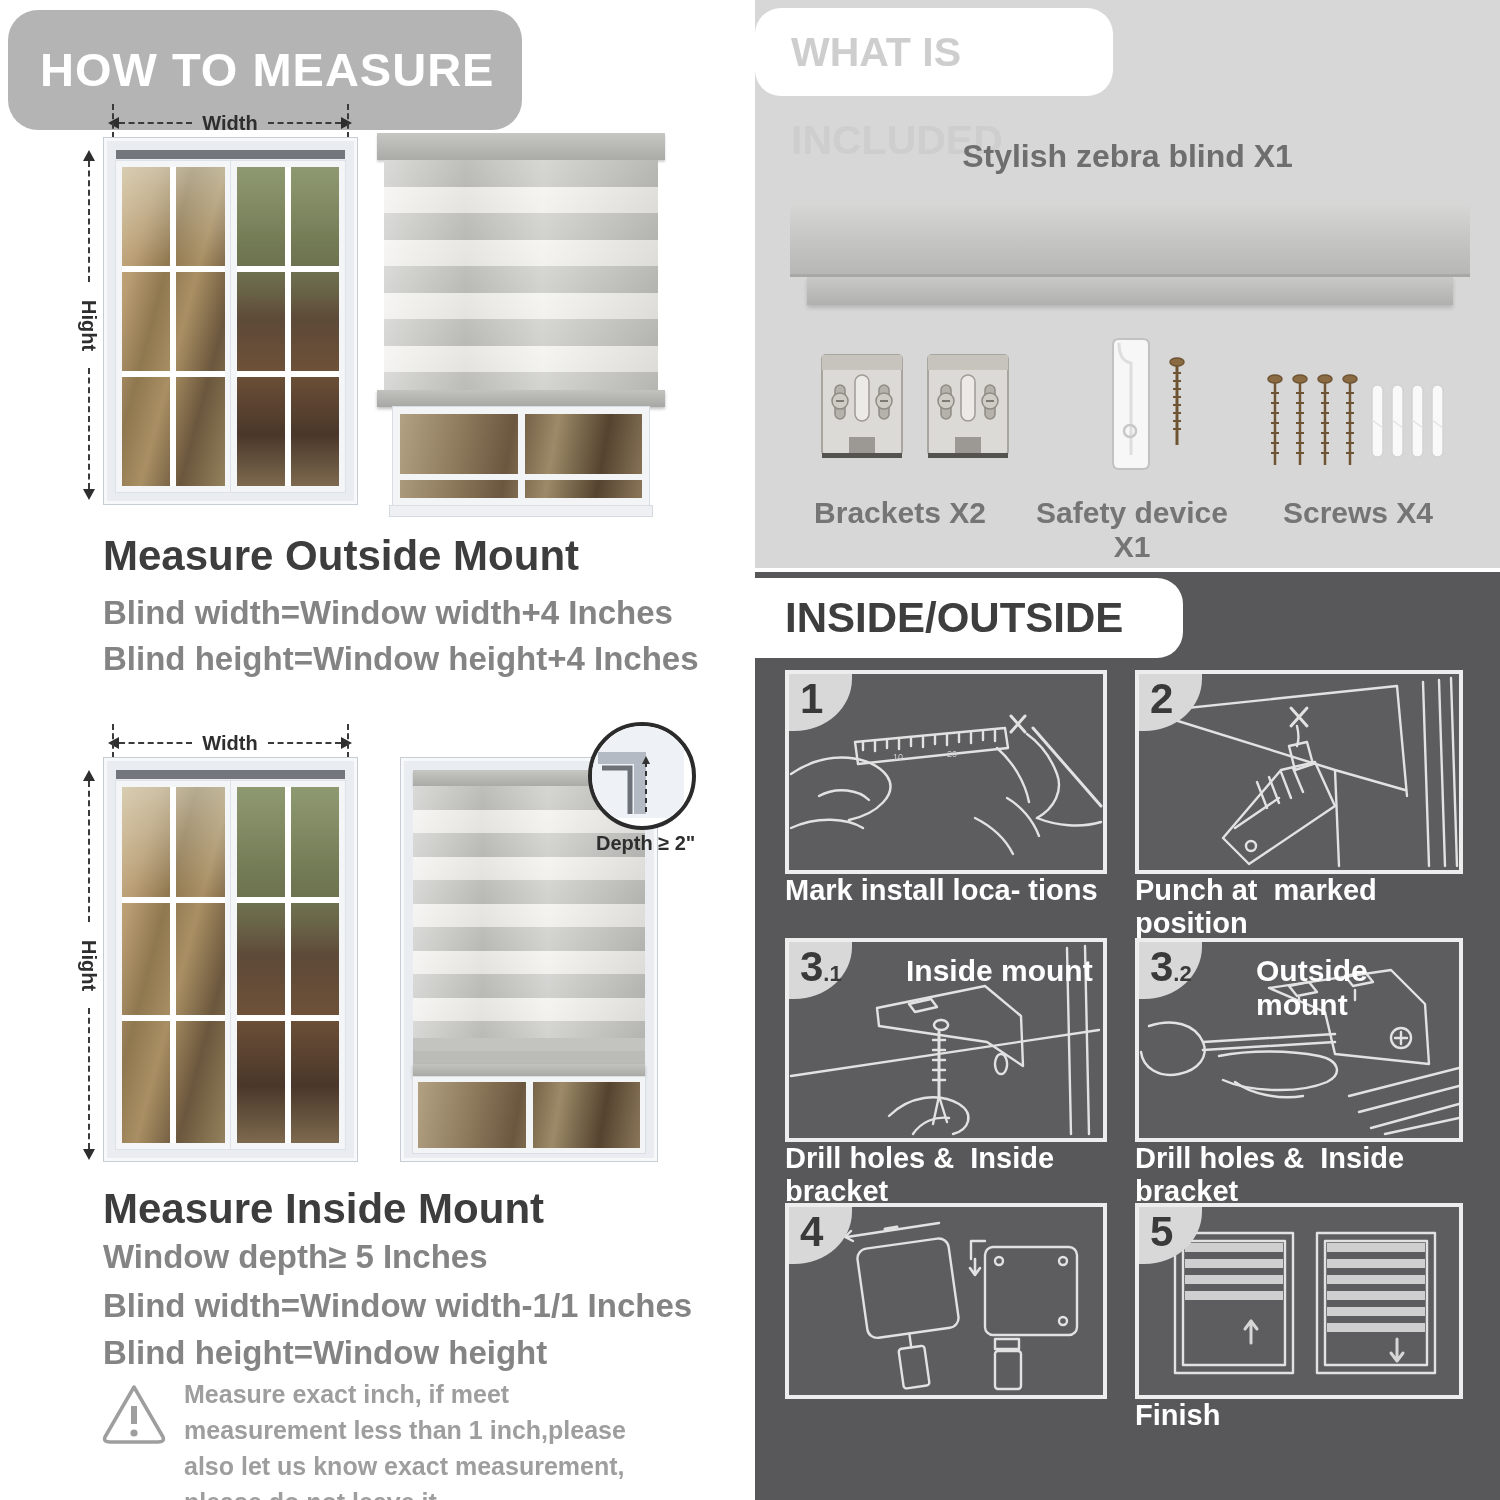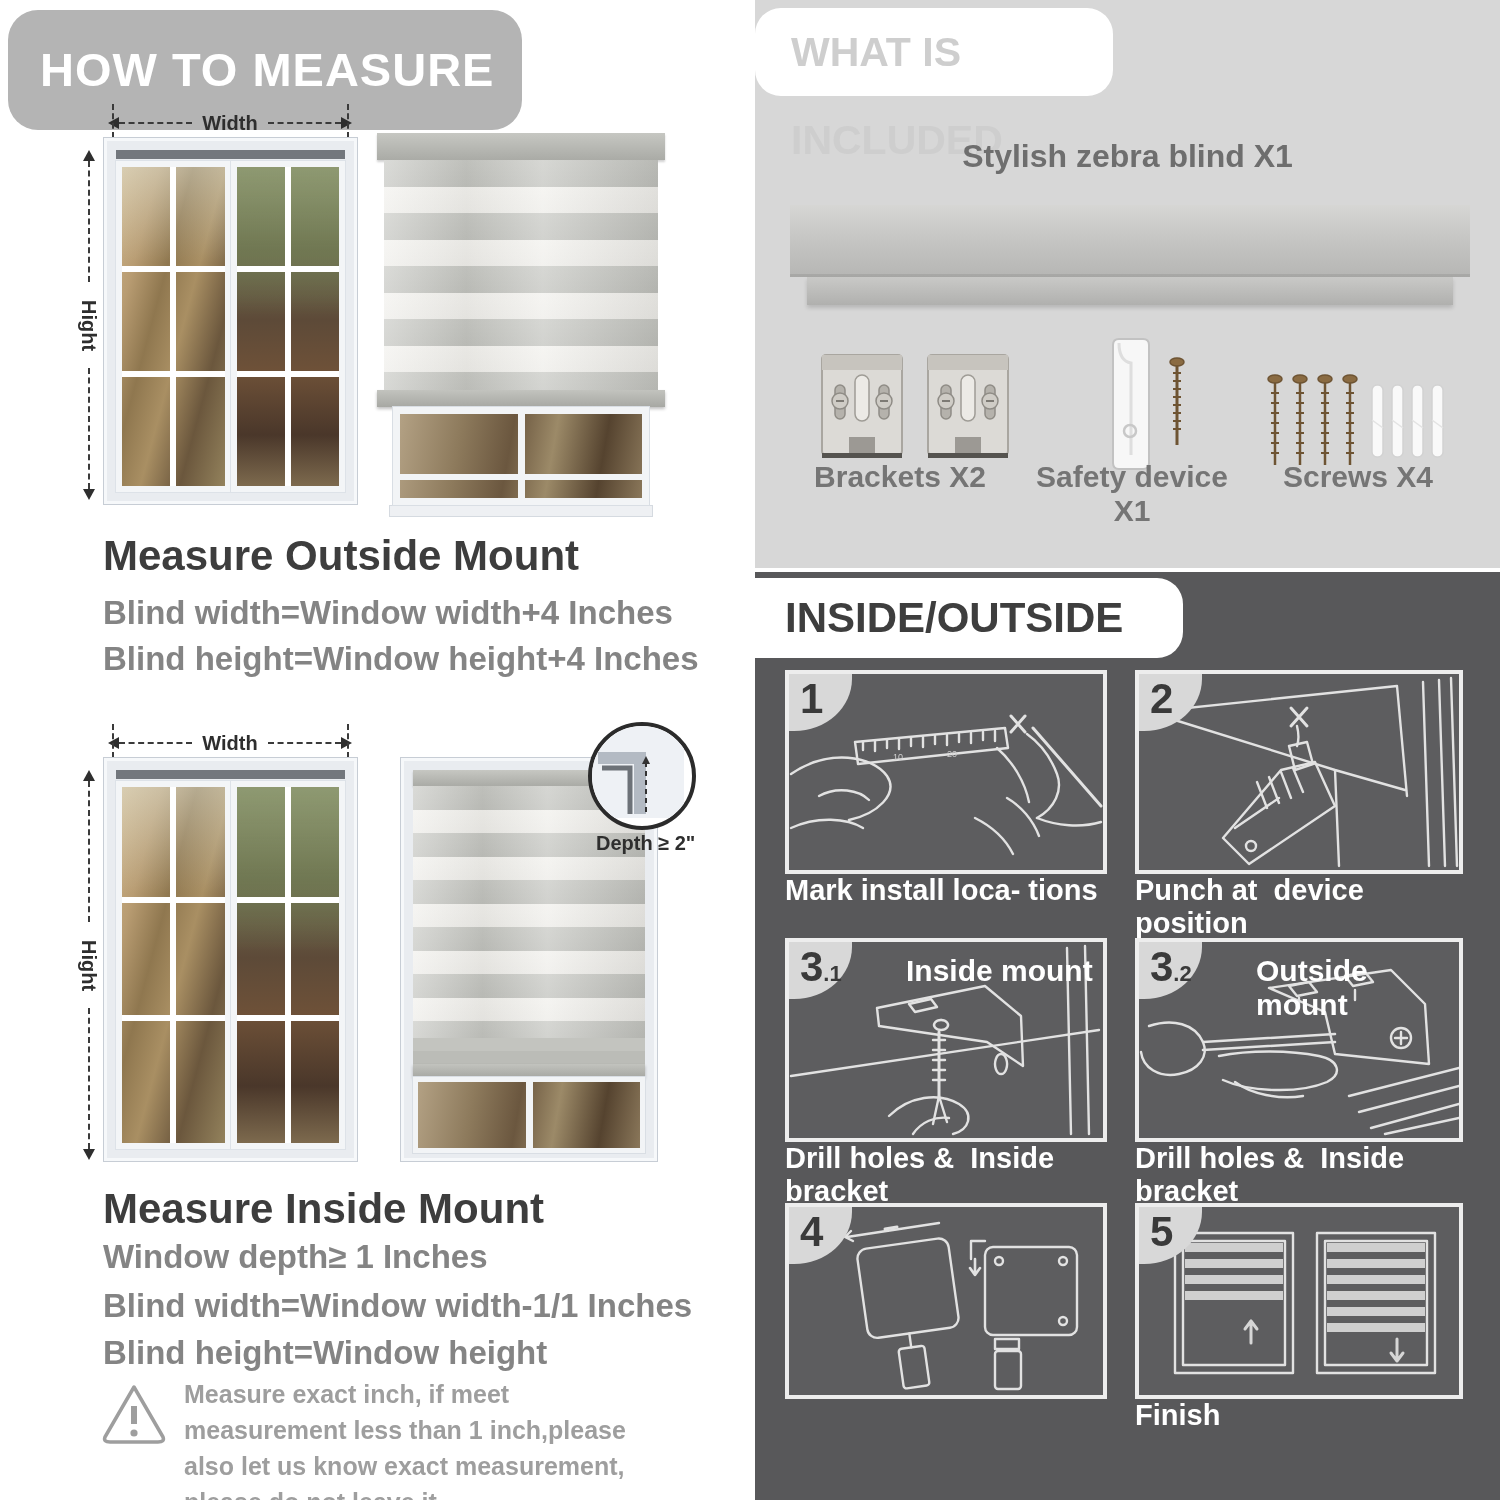--- a/index.html
+++ b/index.html
@@ -63,21 +63,21 @@
   
   .included-panel{left:755px;top:0;width:745px;height:568px;background:#d7d7d7;}
   .included-header{left:0;top:8px;width:358px;height:88px;background:#ffffff;border-radius:26px;
                    color:#cecece;font-size:41px;font-weight:bold;line-height:88px;padding-left:36px;box-sizing:border-box;}
   .product-title{left:0;top:138px;width:100%;text-align:center;font-size:32px;font-weight:bold;color:#6e6e6e;}
   .headrail-top{left:35px;top:205px;width:680px;height:72px;
                 background:linear-gradient(180deg,#d6d6d4 0%,#c3c3c1 55%,#b6b6b4 100%);
                 box-shadow:inset 0 -3px 0 rgba(0,0,0,.08);}
   .headrail-bot{left:52px;top:277px;width:646px;height:28px;
                 background:linear-gradient(180deg,#c9c9c7,#b0b0ae);box-shadow:0 3px 4px rgba(0,0,0,.15);}
-  .hw-label{top:460px;text-align:center;font-size:30px;font-weight:bold;color:#757575;}
+  .hw-label{top:496px;text-align:center;font-size:30px;font-weight:bold;color:#757575;}
 
   .mount-panel{left:755px;top:572px;width:745px;height:928px;background:#58585a;}
   .mount-header{left:0;top:6px;width:428px;height:80px;background:#ffffff;border-radius:0 26px 26px 0;
                 color:#3e3e3e;font-size:42px;font-weight:bold;line-height:80px;padding-left:30px;box-sizing:border-box;}
   .step{position:absolute;}
   .step .frame{position:relative;border:4px solid #ededed;background:#5d5d5f;overflow:hidden;}
   .step .badge{position:absolute;left:-1px;top:-1px;width:64px;height:58px;background:#d8d8d8;
                border-radius:0 0 90% 0;color:#3a3a3a;padding:0 0 0 12px;box-sizing:border-box;}
   .step .badge .n{font-size:42px;font-weight:bold;line-height:52px;}
   .step .badge .s{font-size:22px;font-weight:bold;}
@@ -205,21 +205,21 @@
       <rect x="0" y="0" width="92" height="92" fill="#eef1f5"></rect>
       <polyline points="6,32 48,32 48,88" fill="none" stroke="#b3bac3" stroke-width="12"></polyline>
       <polyline points="10,42 38,42 38,88" fill="none" stroke="#6d7278" stroke-width="5"></polyline>
       <line x1="54" y1="36" x2="54" y2="86" stroke="#333333" stroke-width="2" stroke-dasharray="5,4"></line>
       <polygon points="54,30 50,38 58,38" fill="#333333"></polygon>
     </svg>
   </div>
   <div class="abs depth-lbl" style="left:596px;top:832px;">Depth ≥ 2"</div>
 
   <div class="abs section-title" style="left:103px;top:1185px;">Measure Inside Mount</div>
-  <div class="abs formula" style="left:103px;top:1238px;">Window depth≥ 1 Inches</div>
+  <div class="abs formula" style="left:103px;top:1238px;">Window depth≥ 5 Inches</div>
   <div class="abs formula" style="left:103px;top:1287px;">Blind width=Window width-1/1 Inches</div>
   <div class="abs formula" style="left:103px;top:1334px;">Blind height=Window height</div>
 
   <svg class="abs" style="left:100px;top:1382px;" width="68" height="64" viewBox="0 0 68 64">
     <path d="M34,5 L63,55 Q65,60 58,60 L10,60 Q3,60 5,55 Z" fill="none" stroke="#9e9e9e" stroke-width="3.5" stroke-linejoin="round"></path>
     <line x1="34" y1="24" x2="34" y2="42" stroke="#9e9e9e" stroke-width="6"></line>
     <circle cx="34" cy="51" r="3.6" fill="#9e9e9e"></circle>
   </svg>
   <div class="abs warn-text" style="left:184px;top:1376px;">Measure exact inch, if meet measurement less than 1 inch,please also let us know exact measurement, please do not leave it</div>
 
@@ -332,21 +332,21 @@
           <path d="M152,30 l16,18 M168,30 l-16,18" stroke-width="3"></path>
           <path d="M158,48 C160,56 160,62 158,68"></path>
           <path d="M150,68 l18,-4 l6,22 l-18,6 Z"></path>
           <path d="M142,92 L176,84 L196,128 L110,186 L84,160 Z"></path>
           <path d="M118,104 l10,26 M130,99 l10,26 M142,94 l10,26 M154,90 l10,24"></path>
           <path d="M96,150 l44,-30"></path>
           <circle cx="112" cy="168" r="5"></circle>
         </svg>
         <div class="badge"><span class="n">2</span><span class="s"></span></div>
       </div>
-      <div class="step-caption">Punch at  device position</div>
+      <div class="step-caption">Punch at  marked position</div>
     </div>
 
     <div class="step" style="left:30px;top:366px;width:322px;">
       <div class="frame" style="height:196px;">
         <svg class="lineart" viewBox="0 0 314 188" fill="none" stroke="#e2e2e2" stroke-width="2.4" stroke-linecap="round" stroke-linejoin="round">
           <path d="M2,130 L310,84"></path>
           <path d="M278,2 L282,188 M296,0 L300,188"></path>
           <path d="M88,62 L196,40 L232,70 L234,120 L198,96 L90,80 Z"></path>
           <path d="M120,58 l22,-5 l6,8 l-22,5 Z M212,108 a6,10 0 1 0 0.1,0"></path>
           <path d="M152,74 a7,5 0 1 0 0.1,0"></path>

